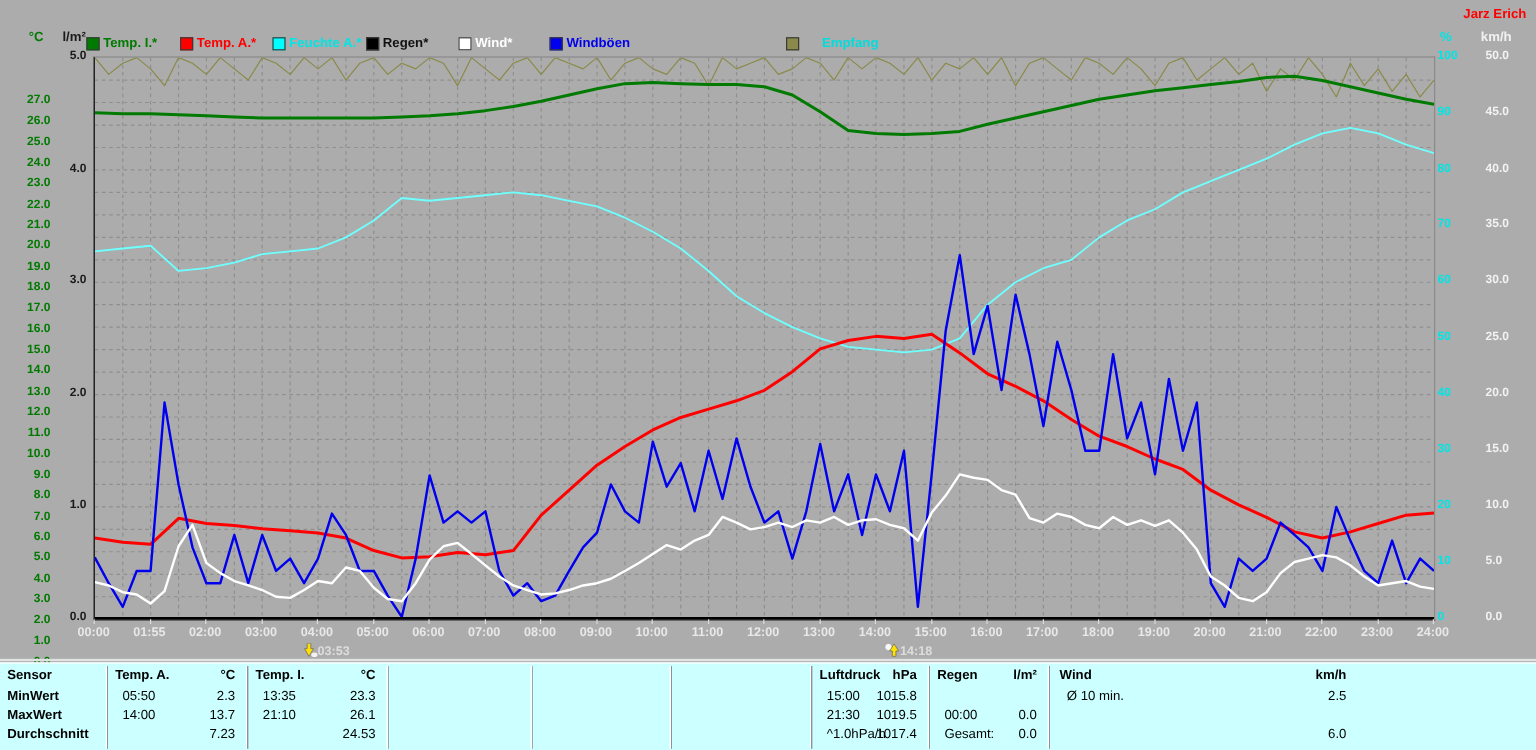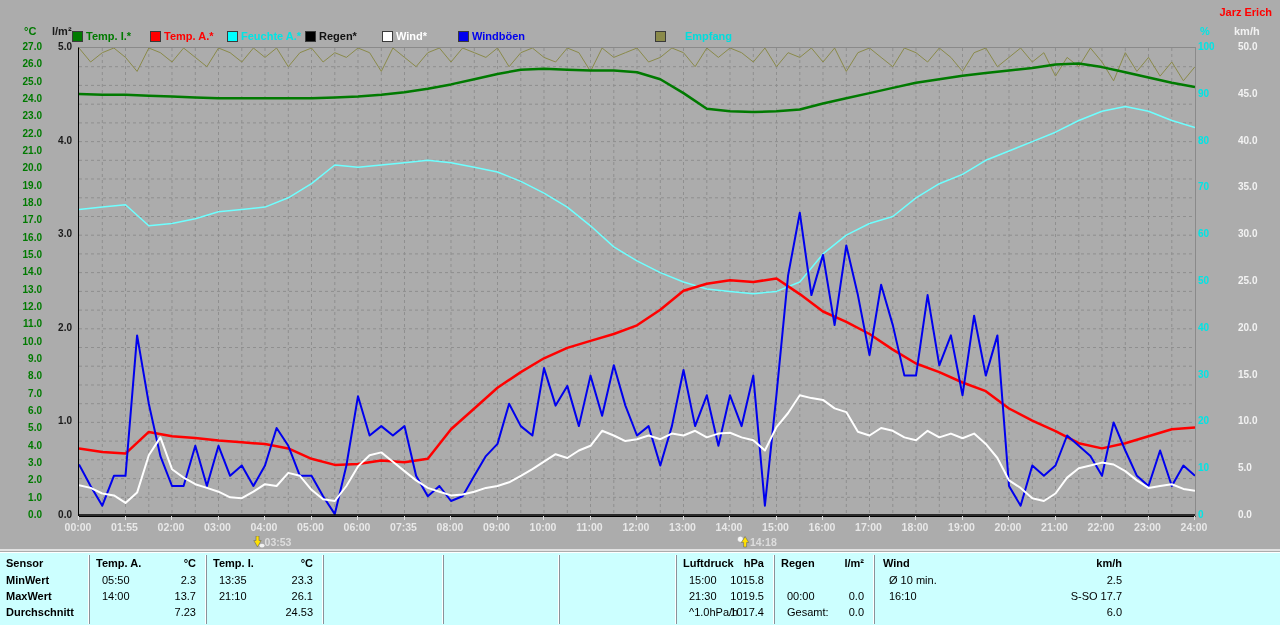--- a/index.html
+++ b/index.html
@@ -12,21 +12,21 @@
   #head-c{left:24px;color:#007A00;}
   #head-lm2{left:52px;color:#1A1A1A;}
   #head-pct{left:1200px;color:#00E5E5;}
   #head-kmh{left:1234px;color:#F2F2F2;}
   #legend{top:30px;left:0;width:1280px;height:15px;}
   .leg-item{position:absolute;top:0;height:13px;font-size:11px;font-weight:bold;white-space:nowrap;}
   .leg-sq{position:absolute;top:1px;width:9px;height:9px;border:1px solid #3A3A3A;}
   .leg-tx{position:absolute;left:14px;top:0;}
   #plot{left:78px;top:47px;width:1116px;height:468px;border:1px solid;border-color:#8A8A8A #8A8A8A #000 #000;box-sizing:content-box;}
   .ytick{position:absolute;font-size:10px;font-weight:bold;line-height:10px;}
-  .ytick.c{width:30px;text-align:right;color:#007A00;}
+  .ytick.c{width:30px;text-align:right;color:#007A00;margin-top:37px;}
   .ytick.lm2{width:26px;text-align:right;color:#1A1A1A;}
   .ytick.pct{width:26px;text-align:left;color:#00E5E5;}
   .ytick.kmh{color:#F2F2F2;}
   .xtick{position:absolute;top:521px;width:44px;text-align:center;color:#E8E8E8;font-size:10.5px;font-weight:bold;}
   .hourtick{position:absolute;top:516px;width:1px;height:4px;background:#DDDDDD;}
   .marker{position:absolute;top:536px;height:14px;font-size:10.5px;font-weight:bold;color:#DDDDDD;white-space:nowrap;}
   .marker svg{vertical-align:-2px;}
   #tbl-sep-strip{left:0;top:549px;width:1280px;height:2px;background:#E2E2E2;}
   #table{left:0;top:552px;width:1280px;height:73px;background:#CCFFFF;border-top:1px solid #FFFFFF;font-size:11px;color:#000;}
   .col-sep{position:absolute;top:2px;height:69px;width:2px;background:linear-gradient(to right,#FFFFFF 50%,#8A929A 50%);}
@@ -226,21 +226,21 @@
       <div class="xtick" style="left: 149px;">02:00</div>
       <div class="hourtick" style="left: 171px;"></div>
       <div class="xtick" style="left: 195.5px;">03:00</div>
       <div class="hourtick" style="left: 217.5px;"></div>
       <div class="xtick" style="left: 242px;">04:00</div>
       <div class="hourtick" style="left: 264px;"></div>
       <div class="xtick" style="left: 288.5px;">05:00</div>
       <div class="hourtick" style="left: 310.5px;"></div>
       <div class="xtick" style="left: 335px;">06:00</div>
       <div class="hourtick" style="left: 357px;"></div>
-      <div class="xtick" style="left: 381.5px;">07:35</div>
+      <div class="xtick" style="left: 381.5px;">07:00</div>
       <div class="hourtick" style="left: 403.5px;"></div>
       <div class="xtick" style="left: 428px;">08:00</div>
       <div class="hourtick" style="left: 450px;"></div>
       <div class="xtick" style="left: 474.5px;">09:00</div>
       <div class="hourtick" style="left: 496.5px;"></div>
       <div class="xtick" style="left: 521px;">10:00</div>
       <div class="hourtick" style="left: 543px;"></div>
       <div class="xtick" style="left: 567.5px;">11:00</div>
       <div class="hourtick" style="left: 589.5px;"></div>
       <div class="xtick" style="left: 614px;">12:00</div>
@@ -369,23 +369,19 @@
       </div>
       <div class="abs" style="left: 877px; top: 0px; width: 251px; height: 73px;">
         <div class="trow" style="left: 0px; top: 4px; width: 251px;">
           <span class="tcell-l bold" style="left:6px">Wind</span>
           <span class="tcell-r bold" style="right:6px">km/h</span>
         </div>
         <div class="trow" style="left: 0px; top: 21px; width: 251px;">
           <span class="tcell-l" style="left:12px">Ø 10 min.</span>
           <span class="tcell-r" style="right:6px">2.5</span>
         </div>
-        <div class="trow" style="left: 0px; top: 37px; width: 251px;">
-          <span class="tcell-l" style="left:12px">16:10</span>
-          <span class="tcell-r" style="right:6px">S-SO 17.7</span>
-        </div>
         <div class="trow" style="left: 0px; top: 53px; width: 251px;">
           <span class="tcell-l" style="left:12px"></span>
           <span class="tcell-r" style="right:6px">6.0</span>
         </div>
       </div>
     </div>
 </div>
 
 </body></html>

